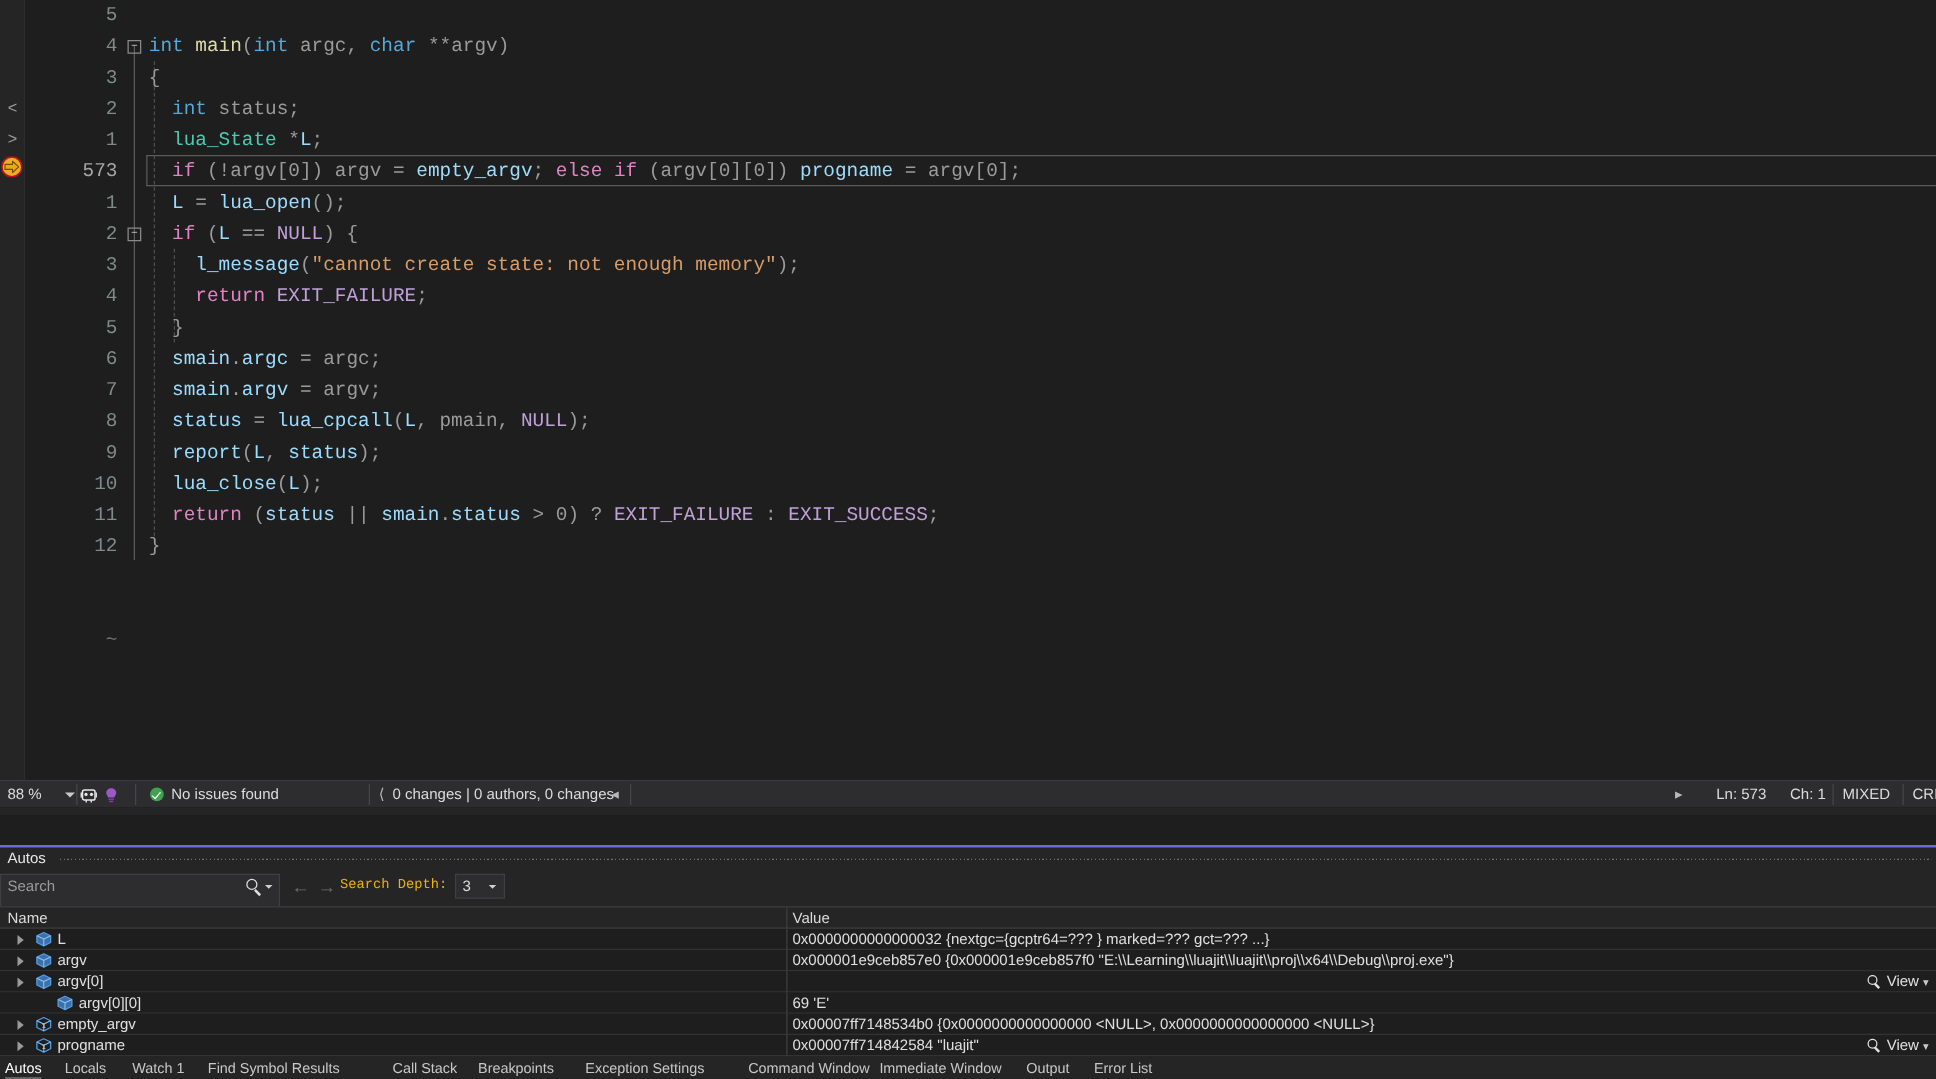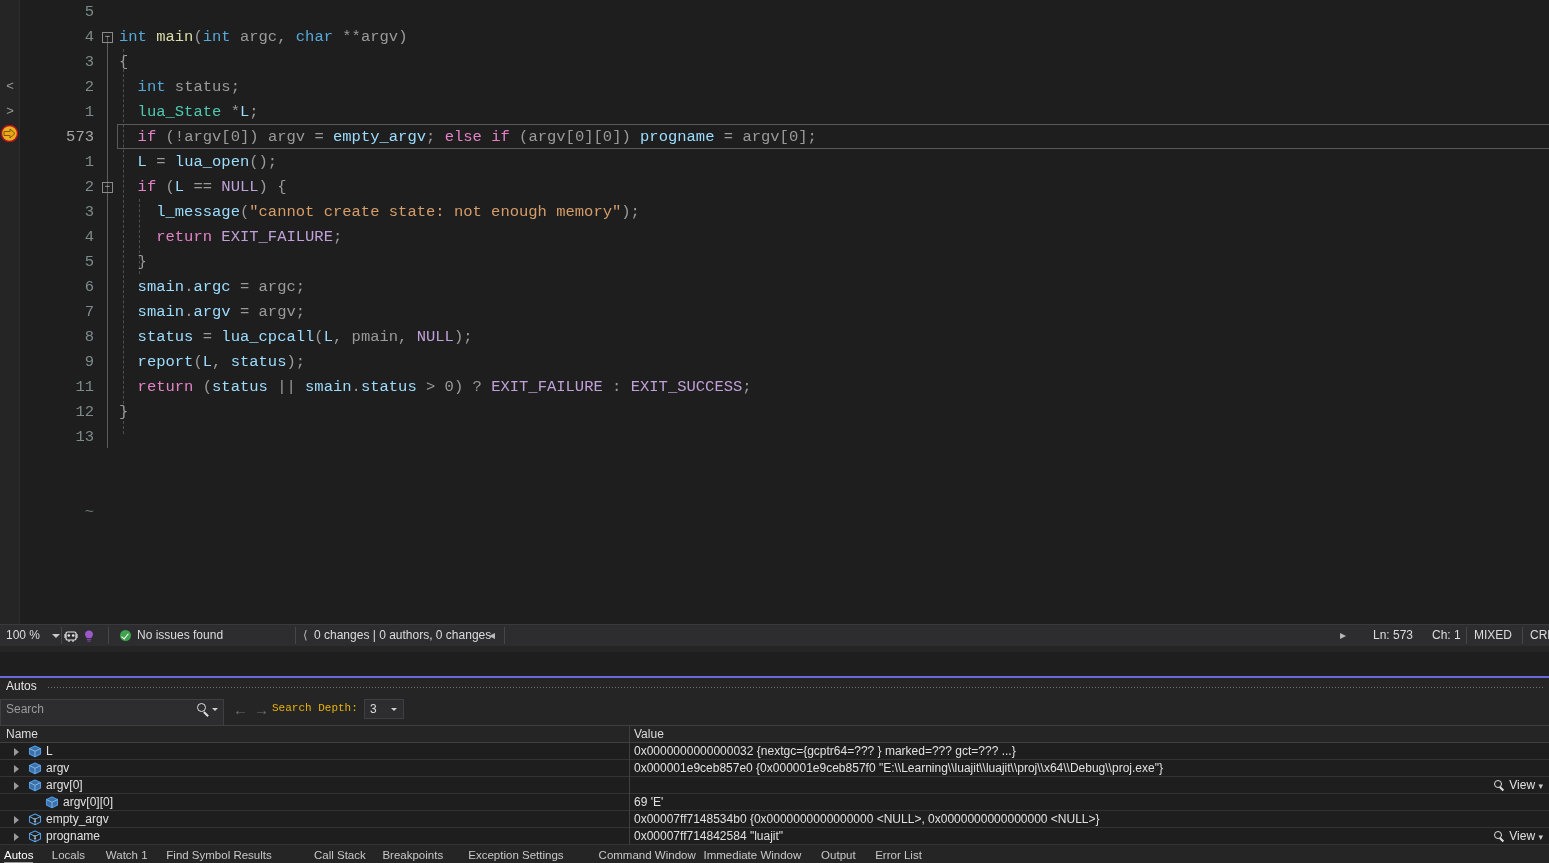--- a/index.html
+++ b/index.html
@@ -428,33 +428,33 @@
           <div class="code-row"><span class="lineno current">573</span><span class="codetext"><span class="pun">  </span><span class="kw">if</span><span class="pun"> (!</span><span class="id">argv</span><span class="pun">[</span><span class="id">0</span><span class="pun">]) </span><span class="id">argv</span><span class="pun"> = </span><span class="var">empty_argv</span><span class="pun">; </span><span class="kw">else</span><span class="pun"> </span><span class="kw">if</span><span class="pun"> (</span><span class="id">argv</span><span class="pun">[</span><span class="id">0</span><span class="pun">][</span><span class="id">0</span><span class="pun">]) </span><span class="var">progname</span><span class="pun"> = </span><span class="id">argv</span><span class="pun">[</span><span class="id">0</span><span class="pun">];</span></span></div>
           <div class="code-row"><span class="lineno">1</span><span class="codetext"><span class="pun">  </span><span class="var">L</span><span class="pun"> = </span><span class="var">lua_open</span><span class="pun">();</span></span></div>
           <div class="code-row"><span class="lineno">2</span><span class="fold-box">−</span><span class="codetext"><span class="pun">  </span><span class="kw">if</span><span class="pun"> (</span><span class="var">L</span><span class="pun"> == </span><span class="mac">NULL</span><span class="pun">) {</span></span></div>
           <div class="code-row"><span class="lineno">3</span><span class="codetext"><span class="pun">    </span><span class="var">l_message</span><span class="pun">(</span><span class="str">"cannot create state: not enough memory"</span><span class="pun">);</span></span></div>
           <div class="code-row"><span class="lineno">4</span><span class="codetext"><span class="pun">    </span><span class="kw">return</span><span class="pun"> </span><span class="mac">EXIT_FAILURE</span><span class="pun">;</span></span></div>
           <div class="code-row"><span class="lineno">5</span><span class="codetext"><span class="pun">  }</span></span></div>
           <div class="code-row"><span class="lineno">6</span><span class="codetext"><span class="pun">  </span><span class="var">smain</span><span class="pun">.</span><span class="var">argc</span><span class="pun"> = </span><span class="id">argc</span><span class="pun">;</span></span></div>
           <div class="code-row"><span class="lineno">7</span><span class="codetext"><span class="pun">  </span><span class="var">smain</span><span class="pun">.</span><span class="var">argv</span><span class="pun"> = </span><span class="id">argv</span><span class="pun">;</span></span></div>
           <div class="code-row"><span class="lineno">8</span><span class="codetext"><span class="pun">  </span><span class="var">status</span><span class="pun"> = </span><span class="var">lua_cpcall</span><span class="pun">(</span><span class="var">L</span><span class="pun">, </span><span class="id">pmain</span><span class="pun">, </span><span class="mac">NULL</span><span class="pun">);</span></span></div>
           <div class="code-row"><span class="lineno">9</span><span class="codetext"><span class="pun">  </span><span class="var">report</span><span class="pun">(</span><span class="var">L</span><span class="pun">, </span><span class="var">status</span><span class="pun">);</span></span></div>
+          <div class="code-row"><span class="lineno">10</span><span class="codetext"><span class="pun">  </span><span class="var">lua_close</span><span class="pun">(</span><span class="var">L</span><span class="pun">);</span></span></div>
           <div class="code-row"><span class="lineno">11</span><span class="codetext"><span class="pun">  </span><span class="kw">return</span><span class="pun"> (</span><span class="var">status</span><span class="pun"> || </span><span class="var">smain</span><span class="pun">.</span><span class="var">status</span><span class="pun"> &gt; </span><span class="id">0</span><span class="pun">) ? </span><span class="mac">EXIT_FAILURE</span><span class="pun"> : </span><span class="mac">EXIT_SUCCESS</span><span class="pun">;</span></span></div>
           <div class="code-row"><span class="lineno">12</span><span class="codetext"><span class="pun">}</span></span></div>
-          <div class="code-row"><span class="lineno">13</span><span class="codetext"></span></div>
         </div>
       <div class="current-line-box"></div>
       <div class="code-row" style="position:absolute; left:0; top:475px;">
         <span class="lineno tilde">~</span>
       </div>
     </div>
   </div>
 
   <div id="editor-statusbar">
-    <div class="sb-cell" style="left:6px;">100 %</div>
+    <div class="sb-cell" style="left:6px;">88 %</div>
     <div class="zoom-caret" style="left:52px;"></div>
     <div class="sb-sep" style="left:61px;"></div>
 
     <svg style="position:absolute;left:64px;top:4px;width:14px;height:14px;" viewBox="0 0 14 14">
       <rect x="2" y="3" width="10" height="8" rx="1.5" fill="none" stroke="#e8e8e8" stroke-width="1.2"></rect>
       <circle cx="4.8" cy="6.5" r="1.3" fill="#e8e8e8"></circle>
       <circle cx="9.2" cy="6.5" r="1.3" fill="#e8e8e8"></circle>
       <path d="M1 5 L1 9 M13 5 L13 9 M5 11 L5 13 M9 11 L9 13" stroke="#e8e8e8" stroke-width="1.1"></path>
     </svg>
 

